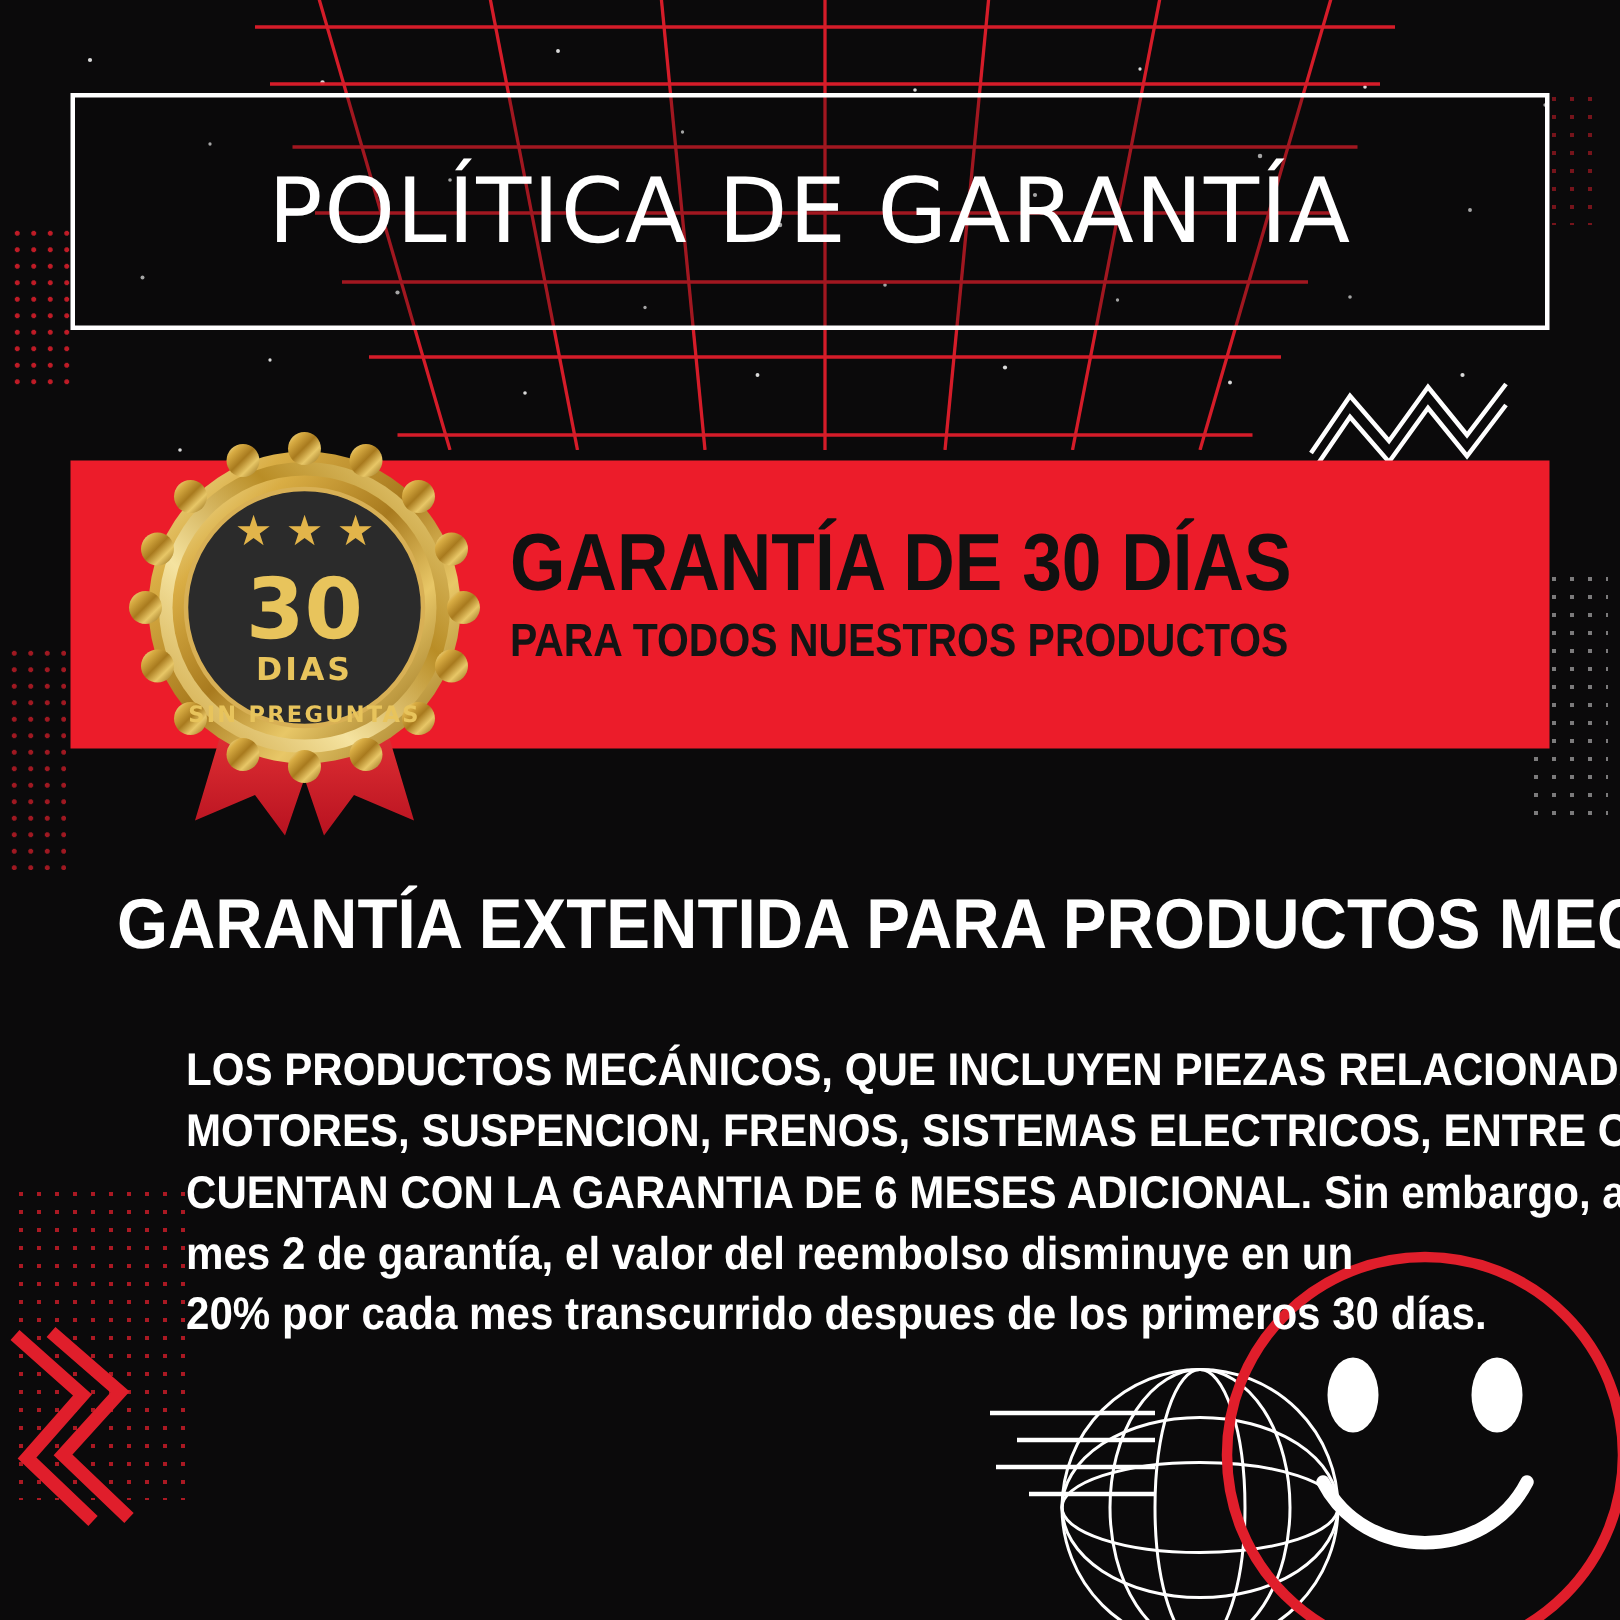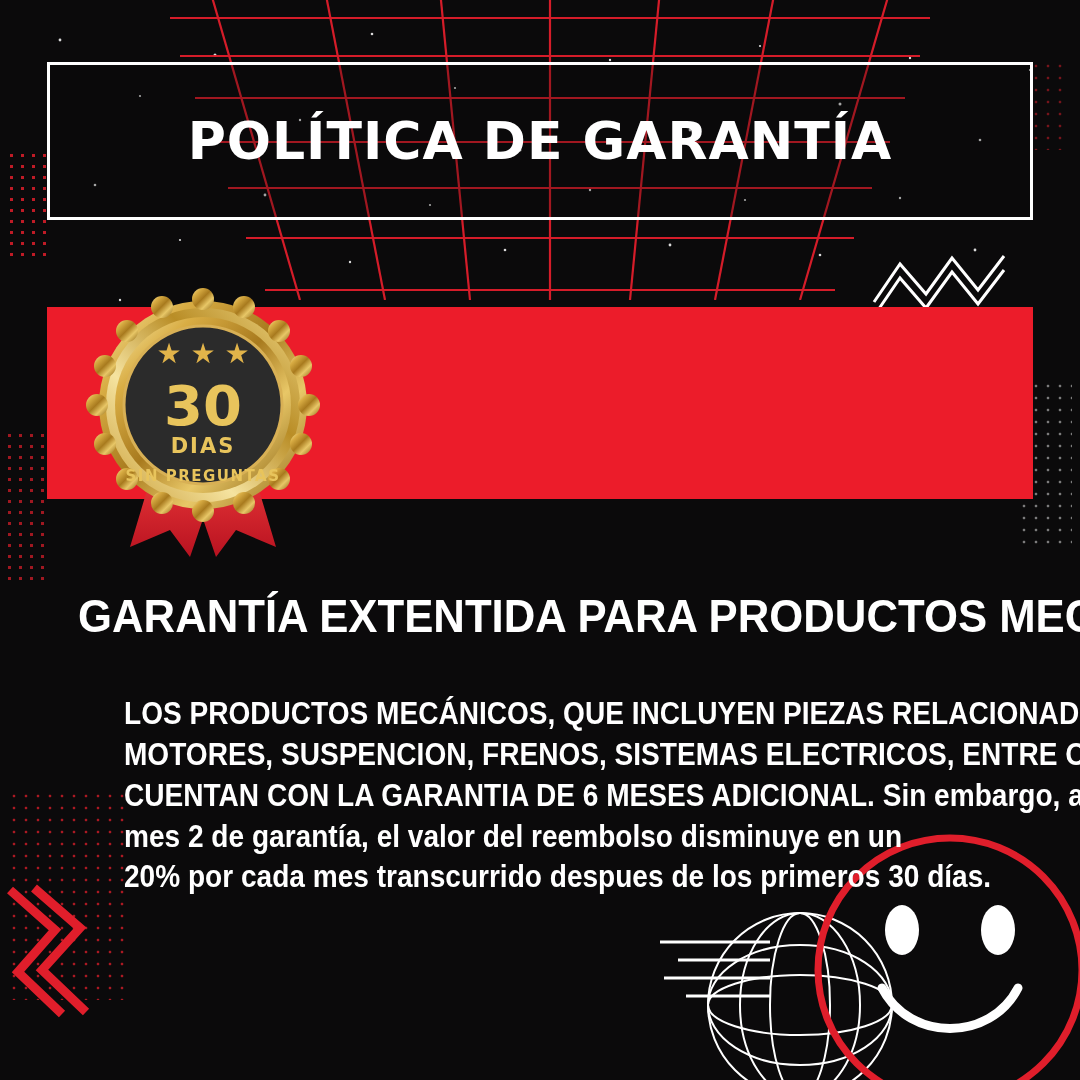--- a/index.html
+++ b/index.html
@@ -120,22 +120,22 @@
     left: 47px; top: 62px;
     width: 986px; height: 158px;
     border: 3px solid #ffffff;
     display: flex;
     align-items: center;
     justify-content: center;
     background: rgba(8,8,8,0.25);
   }
   .title-box h1 {
     font-family: "DejaVu Sans", sans-serif;
-    font-weight: bold;
-    font-size: 52px;
+    font-weight: normal;
+    font-size: 60px;
     letter-spacing: 1px;
     color: #ffffff;
     white-space: nowrap;
     line-height: 1;
   }
 
   
   .red-banner {
     position: absolute;
     left: 47px; top: 307px;
@@ -323,20 +323,24 @@
       <path d="M92 168 C120 222 200 222 228 168" fill="none" stroke="#ffffff" stroke-width="9" stroke-linecap="round"></path>
     </svg>
   </div>
 
   <div class="title-box">
     <h1>POLÍTICA DE GARANTÍA</h1>
   </div>
 
   <div class="red-banner"></div>
 
+  <div class="banner-text">
+    <div class="banner-title">GARANTÍA DE 30 DÍAS</div>
+    <div class="banner-sub">PARA TODOS NUESTROS PRODUCTOS</div>
+  </div>
 
   <div class="badge-wrap">
     <svg viewBox="0 0 250 280" width="250" height="280">
       <defs>
         <linearGradient id="goldGrad" x1="0" y1="0" x2="1" y2="1">
           <stop offset="0%" stop-color="#f7e9a8"></stop>
           <stop offset="22%" stop-color="#d9ad44"></stop>
           <stop offset="48%" stop-color="#a87a1e"></stop>
           <stop offset="70%" stop-color="#e8c767"></stop>
           <stop offset="100%" stop-color="#8d6616"></stop>

